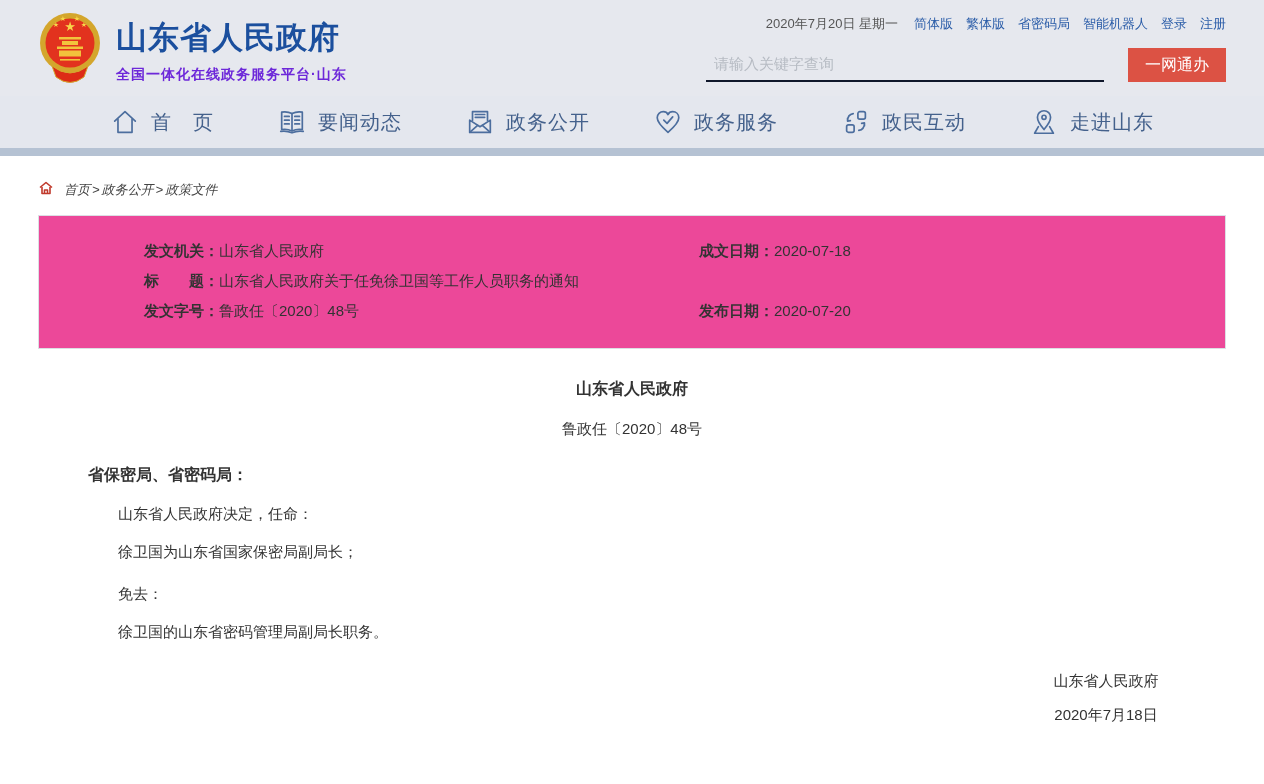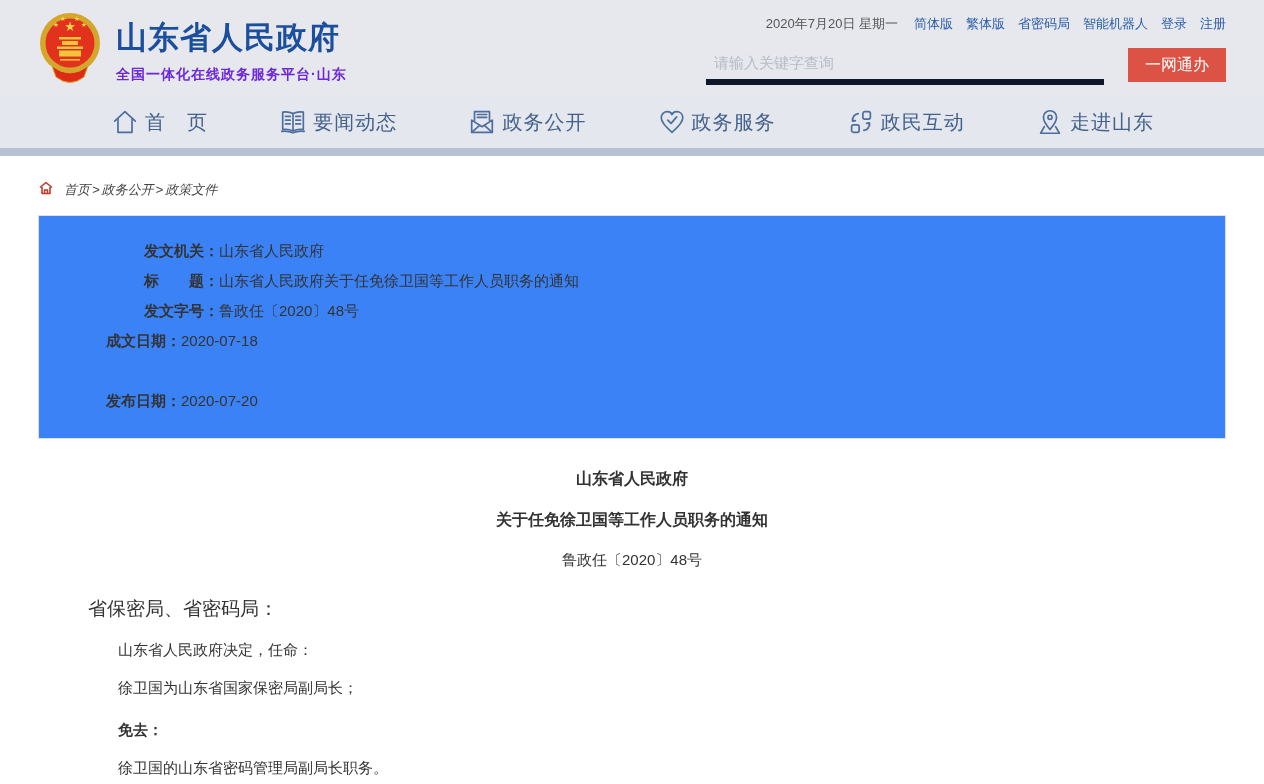--- a/index.html
+++ b/index.html
@@ -12,56 +12,56 @@
   .title-wrap { display:flex; flex-direction:column; justify-content:center; }
   .site-title { font-size:31px; font-weight:bold; color:#1b4f9e; letter-spacing:1px; }
   .site-subtitle { font-size:14px; font-weight:bold; color:#6d28d9; margin-top:7px; letter-spacing:1px; }
 
   .header-right { width:520px; padding-top:15px; }
   .top-row { display:flex; justify-content:flex-end; align-items:center; font-size:13px; white-space:nowrap; }
   .top-date { color:#555; margin-right:16px; }
   .top-link { color:#2a5ca8; text-decoration:none; margin-left:13px; cursor:pointer; }
   .top-link.first { margin-left:0; }
   .search-row { display:flex; align-items:stretch; margin-top:15px; }
-  .search-input { flex:1; border:none; border-bottom:6px solid #0f172a; background:transparent; font-size:15px; padding:6px 8px 8px; color:#333; outline:none; }
+  .search-input { flex:1; border:none; border-bottom:2px solid #0f172a; background:transparent; font-size:15px; padding:6px 8px 8px; color:#333; outline:none; }
   .search-input::placeholder { color:#b6bbc3; }
   .search-btn { background:#dc5244; color:#fff; border:none; font-size:16px; width:98px; height:34px; margin-left:24px; cursor:pointer; font-family:Liberation Serif, serif; }
 
   
   .nav { height:52px; background:#e4e7ee; display:flex; align-items:center; justify-content:space-between; padding:0 110px; }
-  .nav-item { display:flex; align-items:center; gap:5px; cursor:pointer; }
+  .nav-item { display:flex; align-items:center; gap:11px; cursor:pointer; }
   .nav-item svg { width:30px; height:30px; stroke:#4c6e9e; fill:none; stroke-width:1.8; stroke-linecap:round; stroke-linejoin:round; }
   .nav-label { font-size:20px; color:#44618c; white-space:nowrap; letter-spacing:1px; }
   .nav-strip { height:8px; background:#b5c2d3; }
 
   
   .breadcrumb { display:flex; align-items:center; margin:24px 38px 16px; font-size:13px; color:#444; }
   .crumb-home-icon svg { width:16px; height:16px; stroke:#c0392b; fill:none; stroke-width:1.6; stroke-linejoin:round; }
   .crumb-text { margin-left:10px; display:flex; align-items:center;font-style:italic; }
   .crumb-item { cursor:pointer; }
   .crumb-sep { margin:0 2px; }
 
   
-  .meta-box { margin:12px 38px; border:1px solid #dcdfe4; background:#3b82f6; padding:20px 0 22px; display:flex;flex-direction:column; }
+  .meta-box { margin:12px 38px; border:1px solid #dcdfe4; background:#ec4899; padding:20px 0 22px; display:flex; }
   .meta-col { width:50%; }
   .meta-row { line-height:30px; font-size:15px; white-space:nowrap; }
   .meta-col.left .meta-row { padding-left:105px; }
   .meta-col.right .meta-row { padding-left:67px; }
   .meta-label { font-weight:bold; color:#333; }
   .meta-value { color:#333; }
 
   
   .article { margin:0 38px; padding-bottom:30px; }
   .art-title { text-align:center; font-weight:bold; font-size:16px; color:#333; }
   .art-title.line1 { margin-top:30px; }
   .art-title.line2 { margin-top:20px; }
   .doc-number { text-align:center; font-size:15px; margin-top:20px; }
-  .salutation { font-size:19px; margin:26px 0 16px 50px; }
+  .salutation { font-size:16px; margin:26px 0 16px 50px;font-weight:bold; }
   .paragraph { font-size:15px; margin:19px 0 0 50px; text-indent:2em; }
-  .paragraph.gap { margin-top:23px;font-weight:bold; }
+  .paragraph.gap { margin-top:23px; }
   .signature { width:240px; margin-left:auto; margin-top:22px; text-align:center; }
   .sig-line { font-size:15px; line-height:34px; }
 </style>
 </head>
 <body>
 
 <div class="header">
   <div class="header-left">
     <svg class="emblem" viewBox="0 0 64 80">
       <circle cx="32" cy="33" r="30" fill="#d4a62c"></circle>
@@ -189,21 +189,20 @@
     </div>
     <div class="meta-row">&nbsp;</div>
     <div class="meta-row">
       <span class="meta-label">发布日期：</span><span class="meta-value">2020-07-20</span>
     </div>
   </div>
 </div>
 
 <div class="article">
   <div class="art-title line1">山东省人民政府</div>
-  <div class="art-title line2">关于任免徐卫国等工作人员职务的通知</div>
   <div class="doc-number">鲁政任〔2020〕48号</div>
 
   <div class="salutation">省保密局、省密码局：</div>
   <div class="paragraph">山东省人民政府决定，任命：</div>
   <div class="paragraph">徐卫国为山东省国家保密局副局长；</div>
   <div class="paragraph gap">免去：</div>
   <div class="paragraph">徐卫国的山东省密码管理局副局长职务。</div>
 
   <div class="signature">
     <div class="sig-line">山东省人民政府</div>

